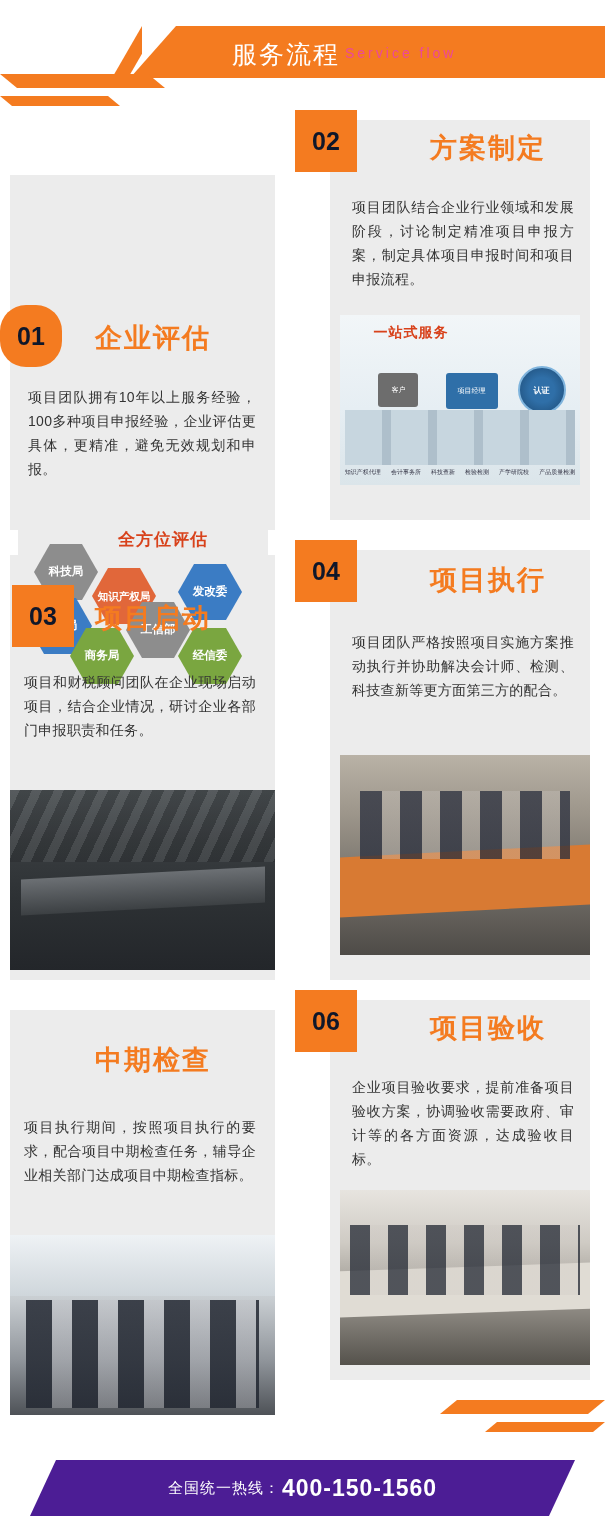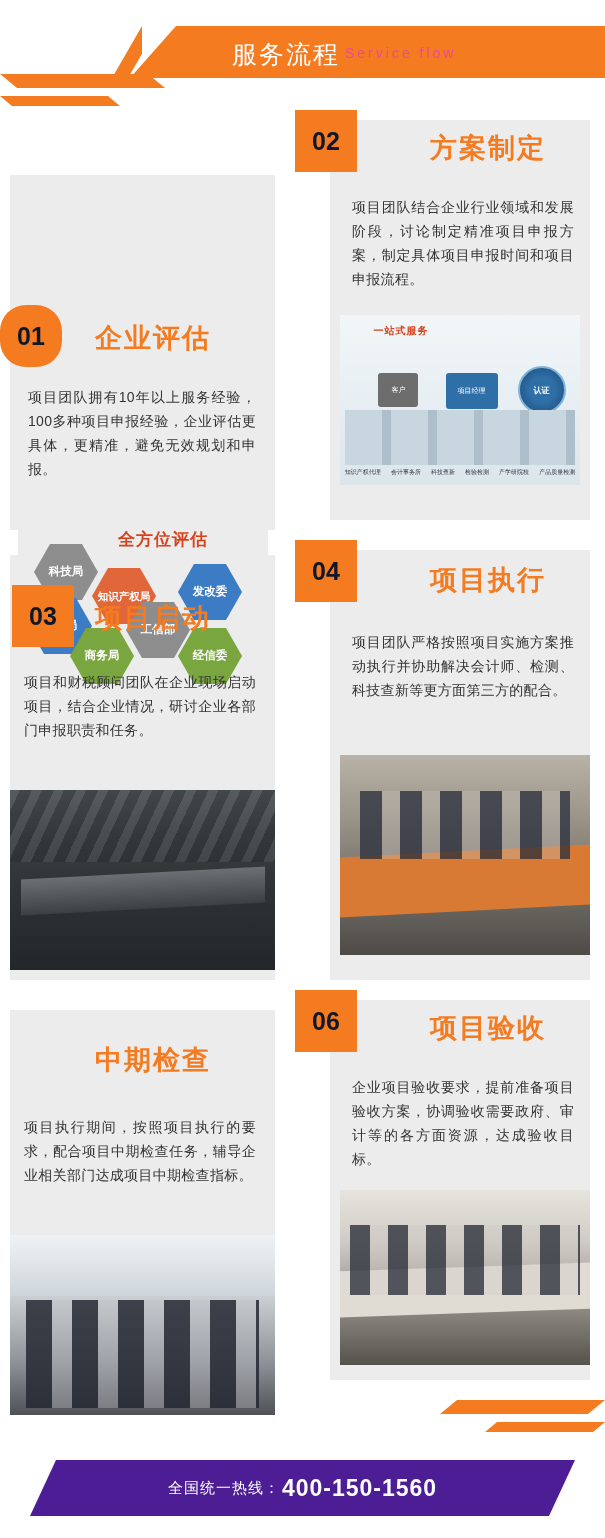--- a/index.html
+++ b/index.html
@@ -97,21 +97,21 @@
     background:#e0dcd4;transform:rotate(-2deg);
   }
   .ph-conf:after{
     content:"";position:absolute;left:4%;top:20%;width:92%;height:40%;
     background:repeating-linear-gradient(90deg,rgba(45,50,60,.8) 0 20px,rgba(205,200,195,.3) 20px 38px);
   }
 
   
   .ph-diagram{background:linear-gradient(180deg,#f2f6f8 0%,#e6eef3 55%,#dbe5ea 100%);}
   .diag-title{
-    position:absolute;left:14%;top:5%;color:#d8421b;font-size:10px;font-weight:bold;letter-spacing:1px;
+    position:absolute;left:14%;top:5%;color:#d8421b;font-size:14px;font-weight:bold;letter-spacing:1px;
   }
   .diag-center{
     position:absolute;left:44%;top:34%;width:52px;height:36px;background:#2f6fa8;
     border-radius:3px;color:#fff;font-size:7px;display:flex;align-items:center;justify-content:center;
   }
   .diag-left{
     position:absolute;left:16%;top:34%;width:40px;height:34px;background:#6d6d6d;border-radius:3px;
     color:#fff;font-size:7px;display:flex;align-items:center;justify-content:center;
   }
   .diag-seal{

